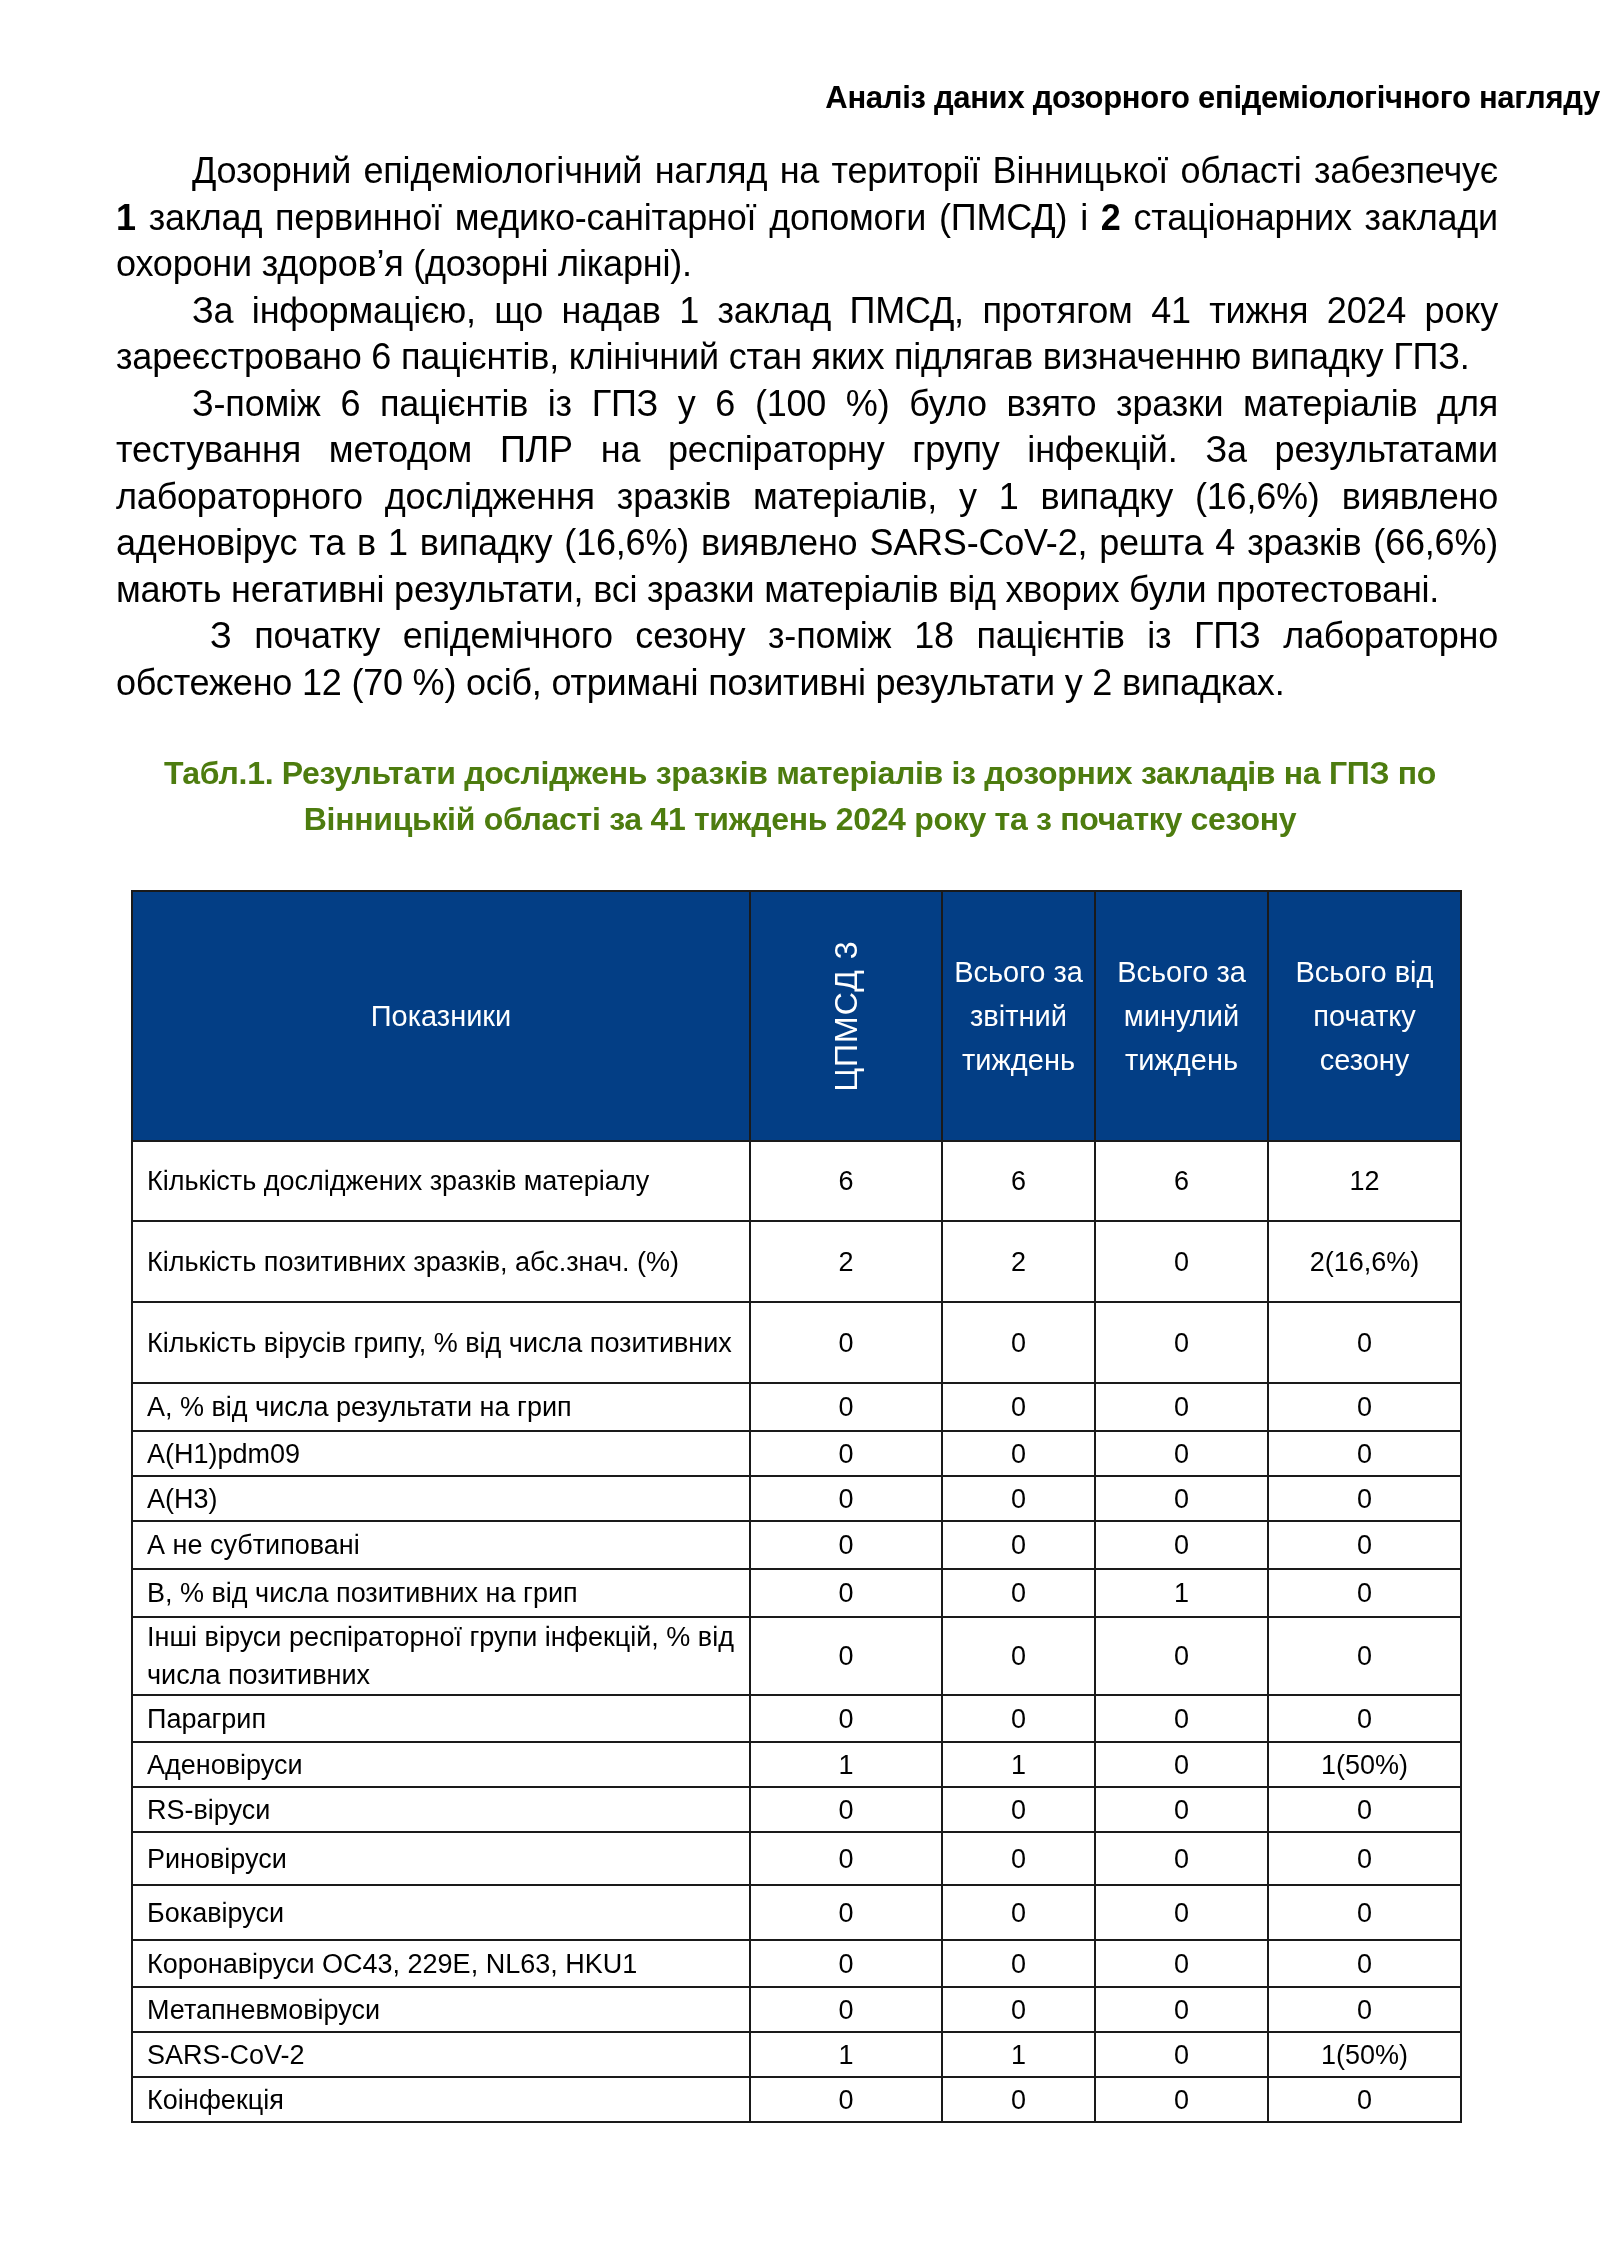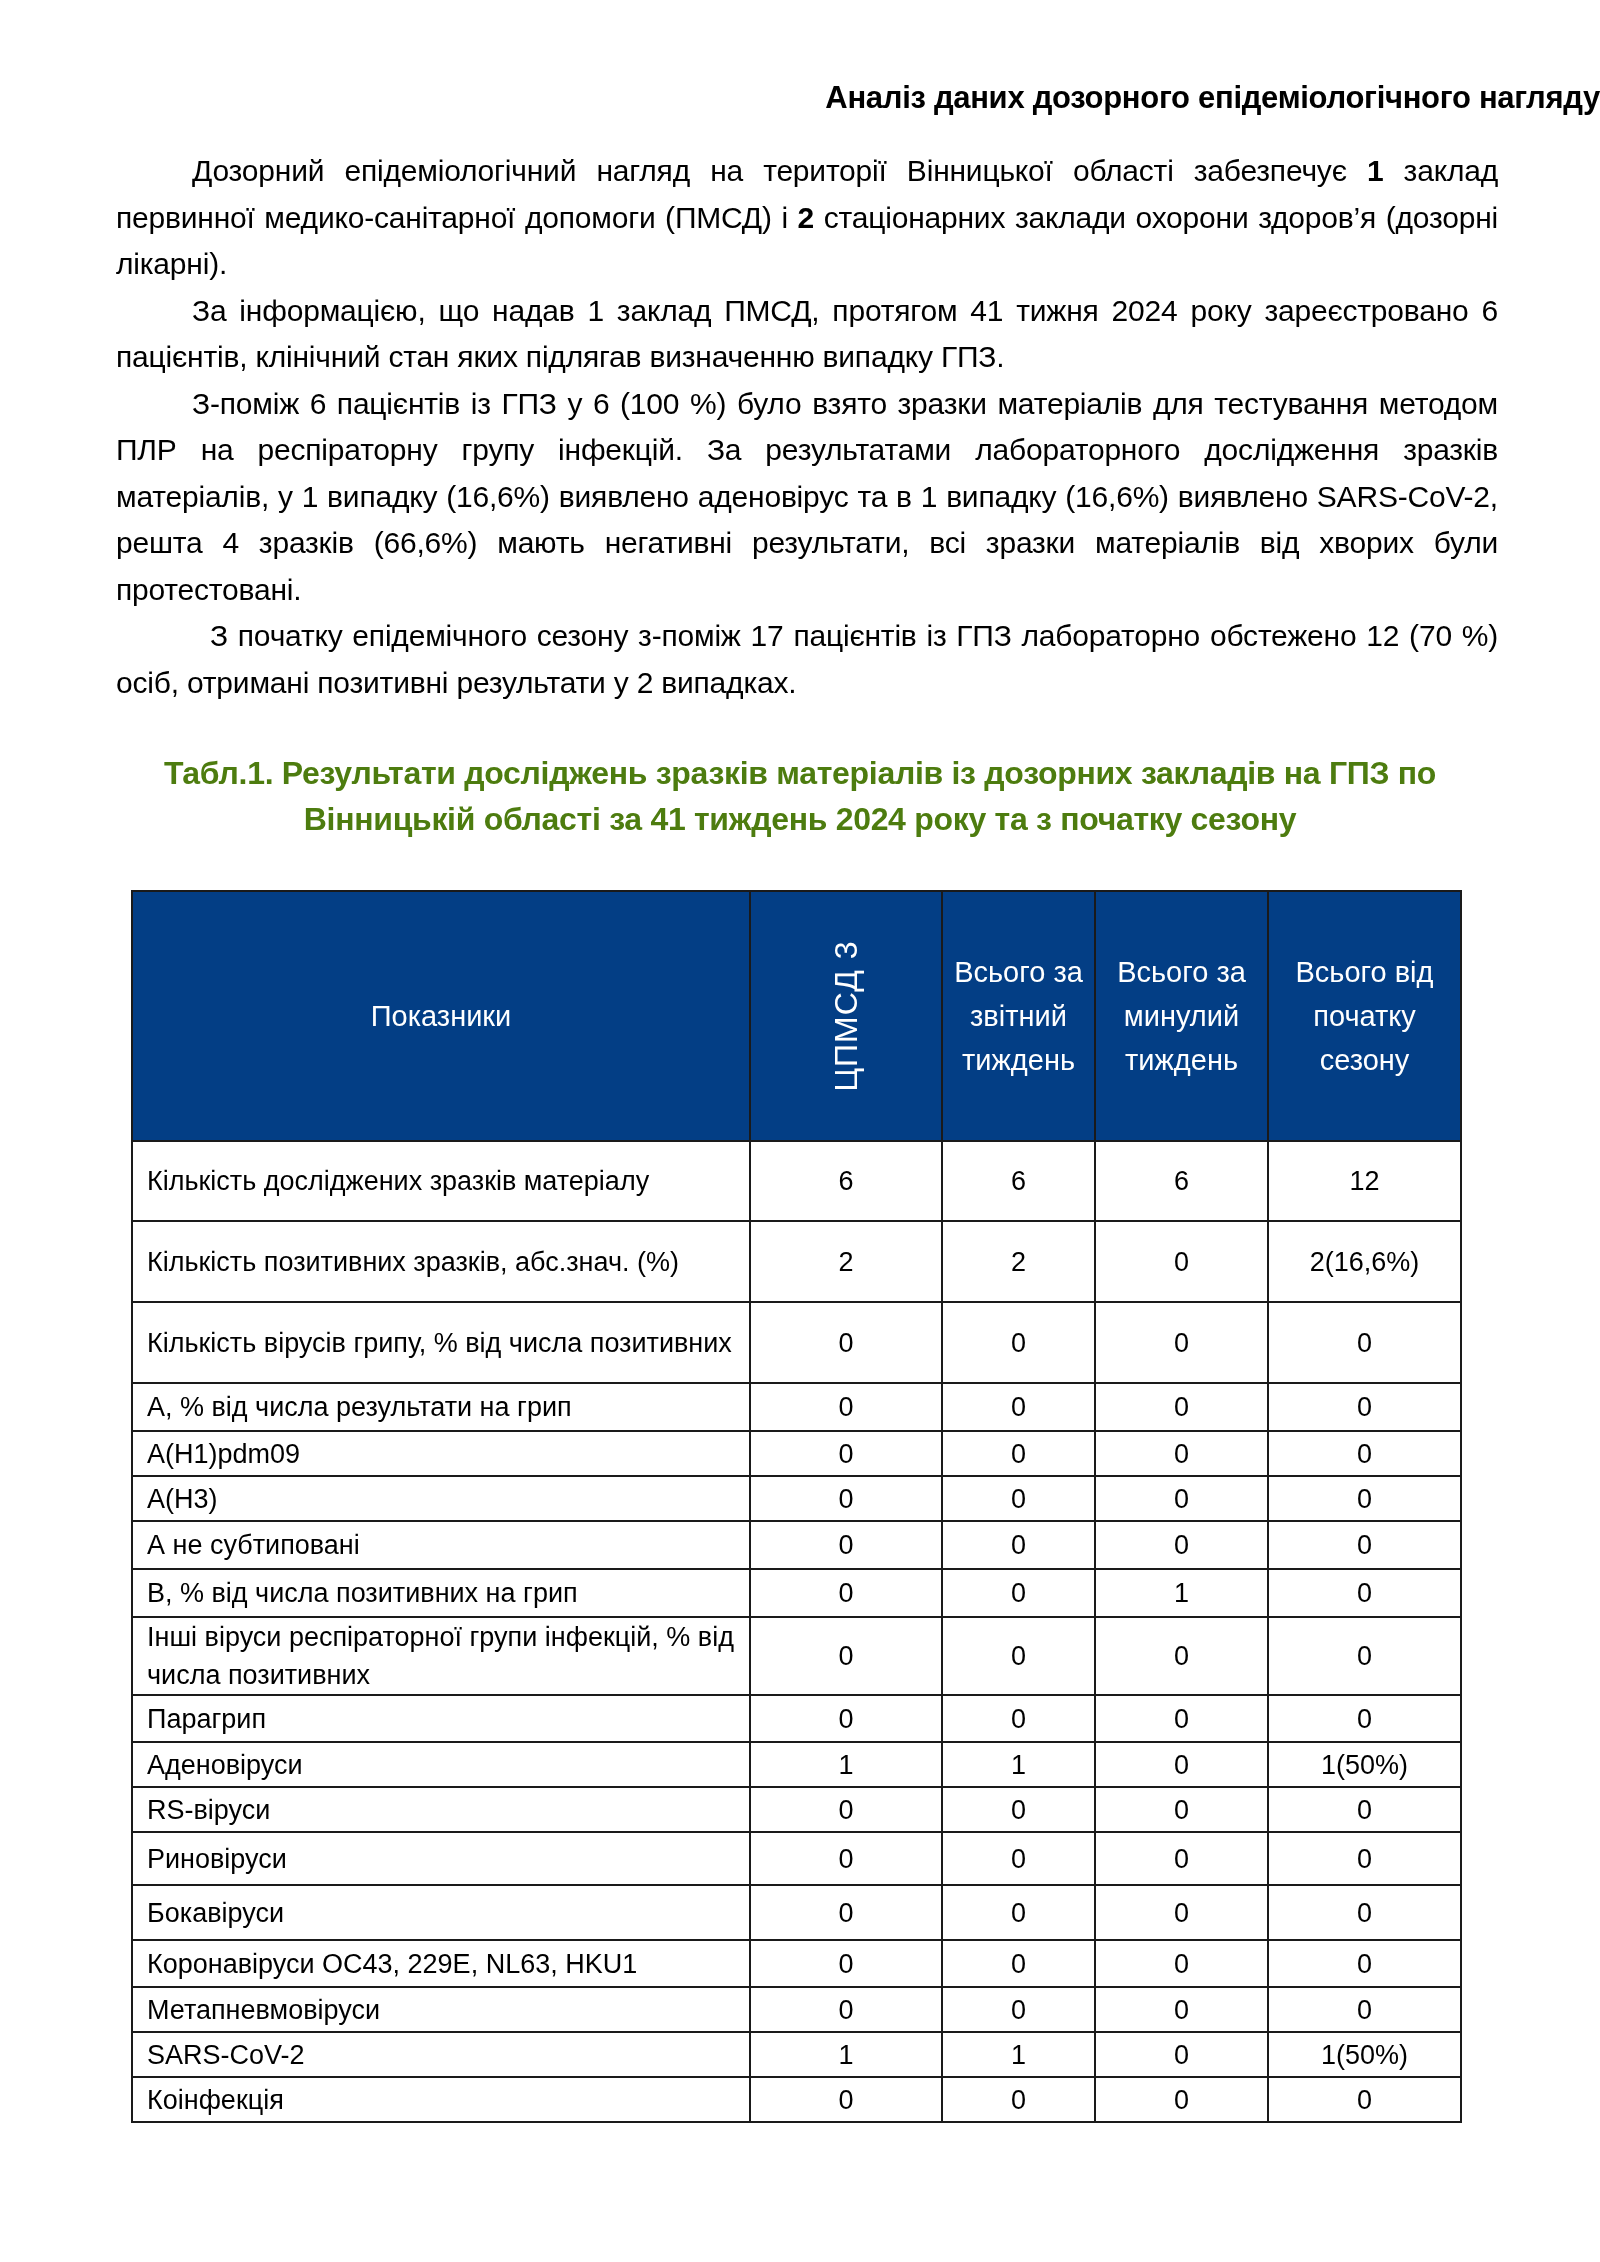--- a/index.html
+++ b/index.html
@@ -1,21 +1,21 @@
 <!DOCTYPE html>
 <html><head>
 <meta charset="utf-8">
 <style>
   html, body { margin:0; padding:0; background:#ffffff; }
   body { width:1600px; height:2262px; position:relative; overflow:hidden;
          font-family:"Liberation Sans", "DejaVu Sans", sans-serif; color:#000; }
   .title { position:absolute; top:80px; left:0; width:1600px; text-align:right;
            font-weight:bold; font-size:31px; letter-spacing:-0.3px; }
   .body-text { position:absolute; left:116px; width:1382px; top:148px;
-               font-size:30px; line-height:46.5px; text-align:justify; letter-spacing:-0.2px; }
+               font-size:36px; line-height:46.5px; text-align:justify; letter-spacing:-0.2px; }
   .body-text p { margin:0; text-indent:76px; }
   .body-text p.indent2 { text-indent:94px; }
   .body-text b { font-weight:bold; }
   .table-caption { position:absolute; top:750px; left:100px; width:1400px; text-align:center;
                    color:#4d7c0f; font-weight:bold; font-size:32px; line-height:46px; letter-spacing:-0.3px; }
   table.results { position:absolute; top:890px; left:131px; width:1329px;
                   border-collapse:collapse; table-layout:fixed; font-size:27px; }
   table.results col.c0 { width:618px; }
   table.results col.c1 { width:192px; }
   table.results col.c2 { width:153px; }
@@ -40,21 +40,21 @@
 <body>
 
 <div class="title">Аналіз даних дозорного епідеміологічного нагляду</div>
 
 <div class="body-text">
   <p>
     <span>Дозорний епідеміологічний нагляд на території Вінницької області забезпечує </span><b>1</b><span> заклад первинної медико-санітарної допомоги (ПМСД) і </span><b>2</b><span> стаціонарних заклади охорони здоров’я (дозорні лікарні).</span>
   </p>
   <p>За інформацією, що надав 1 заклад ПМСД, протягом 41 тижня 2024 року зареєстровано 6 пацієнтів, клінічний стан яких підлягав визначенню випадку ГПЗ.</p>
   <p>З-поміж 6 пацієнтів із ГПЗ у 6 (100 %) було взято зразки матеріалів для тестування методом ПЛР на респіраторну групу інфекцій. За результатами лабораторного дослідження зразків матеріалів, у 1 випадку (16,6%) виявлено аденовірус та в 1 випадку (16,6%) виявлено SARS-CoV-2, решта 4 зразків (66,6%) мають негативні результати, всі зразки матеріалів від хворих були протестовані.</p>
-  <p class="indent2">З початку епідемічного сезону з-поміж 17 пацієнтів із ГПЗ лабораторно обстежено 12 (70 %) осіб, отримані позитивні результати у 2 випадках.</p>
+  <p class="indent2">З початку епідемічного сезону з-поміж 18 пацієнтів із ГПЗ лабораторно обстежено 12 (70 %) осіб, отримані позитивні результати у 2 випадках.</p>
 </div>
 
 <div class="table-caption">
   <div>Табл.1. Результати досліджень зразків матеріалів із дозорних закладів на ГПЗ по</div>
   <div>Вінницькій області за 41 тиждень 2024 року та з початку сезону</div>
 </div>
 
 <table class="results">
   <colgroup>
     <col class="c0">

